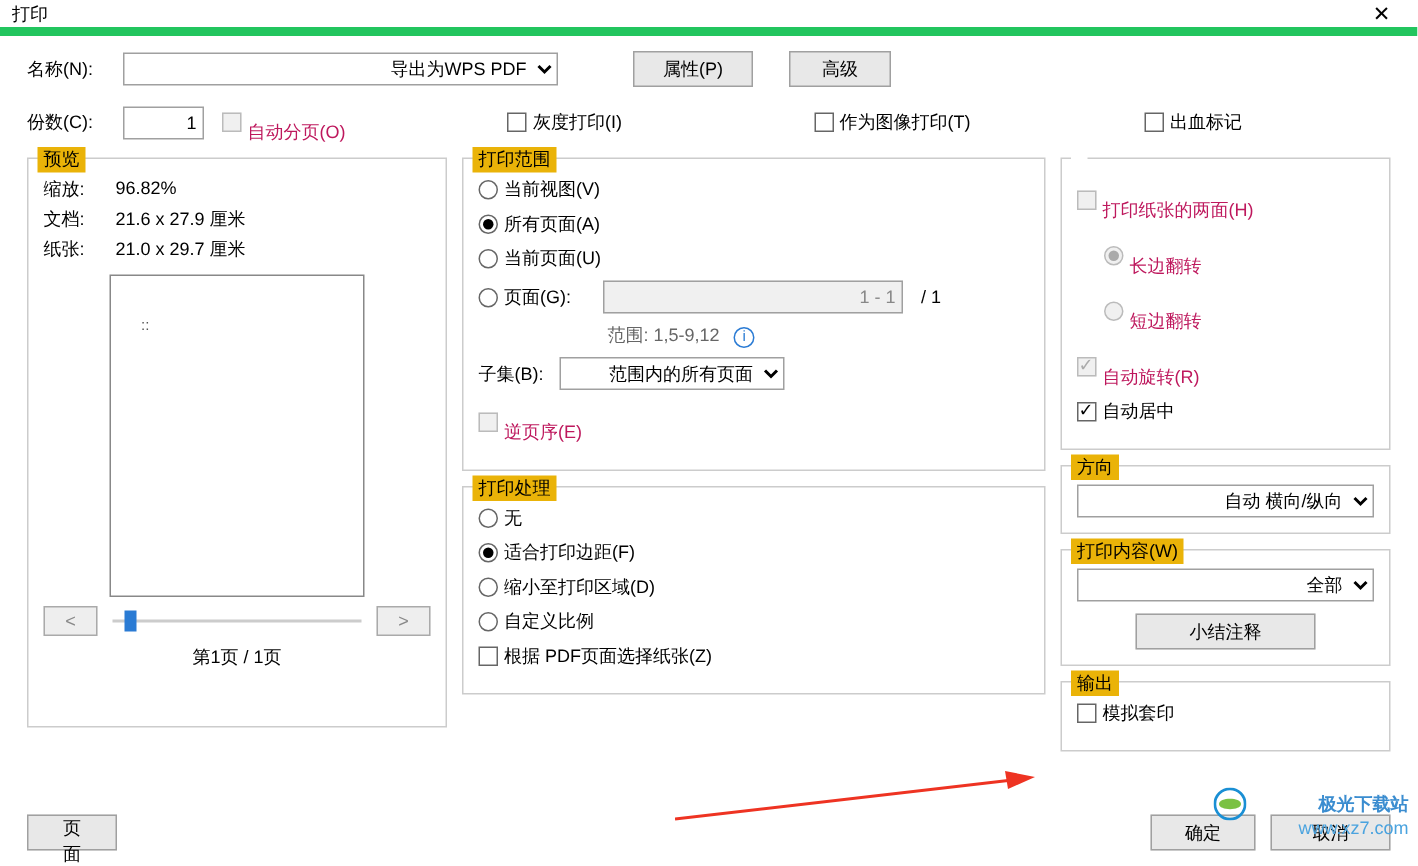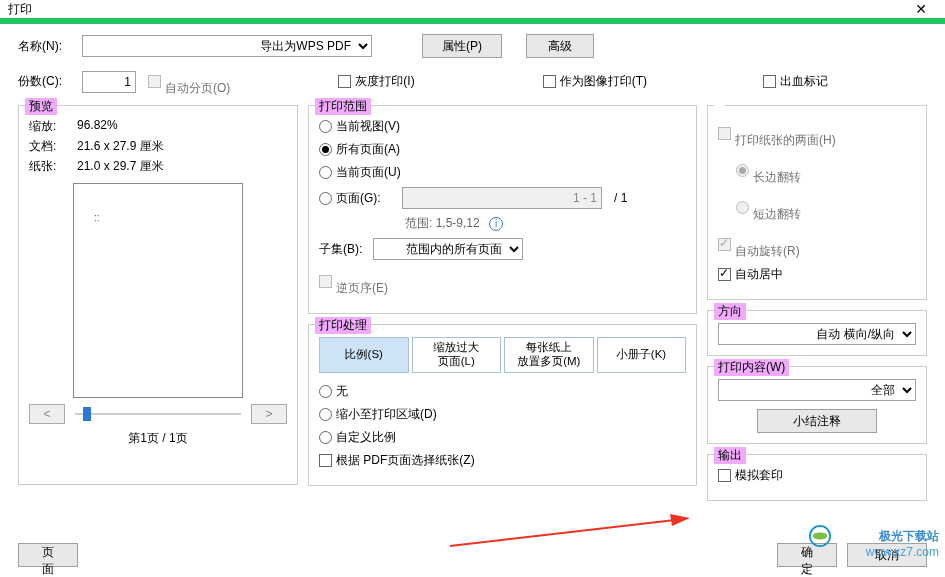--- a/index.html
+++ b/index.html
@@ -11,34 +11,34 @@
 .row { display: flex; align-items: center; margin-bottom: 8px; }
 .label { color: #000; }
 select, input[type="text"] { border: 1px solid #a0a0a0; height: 22px; padding: 0 4px; background: #fff; text-align: right; }
 select:disabled, input:disabled { background: #f0f0f0; color: #888; }
 .btn { border: 1px solid #a0a0a0; background: #e8e8e8; height: 24px; padding: 0 18px; cursor: pointer; }
 .main-area { display: flex; gap: 10px; margin-top: 6px; }
 .col-left { width: 280px; }
 .col-mid { flex: 1; }
 .col-right { width: 220px; }
 .group { border: 1px solid #ccc; position: relative; padding: 12px 10px 10px 10px; margin-bottom: 10px; }
-.group-title { position: absolute; top: -8px; left: 6px; background: #f0abfc; padding: 0 4px; color: #000; }
+.group-title { position: absolute; top: -8px; left: 6px; background: #eab308; padding: 0 4px; color: #000; }
 .preview-info { display: flex; margin-bottom: 3px; }
 .pi-label { width: 48px; }
 .preview-box { border: 1px solid #888; width: 170px; height: 215px; margin: 8px auto 6px auto; position: relative; background: #fff; }
 .preview-content { position: absolute; top: 28px; left: 20px; font-size: 10px; color: #555; }
 .preview-nav { display: flex; align-items: center; justify-content: center; gap: 10px; margin-top: 6px; }
 .nav-btn { width: 36px; height: 20px; border: 1px solid #aaa; background: #eee; cursor: pointer; text-align: center; line-height: 18px; color: #888; }
 .slider-wrap { flex: 1; height: 18px; position: relative; }
 .slider-track { position: absolute; top: 8px; left: 0; right: 0; height: 2px; background: #ccc; }
 .slider-thumb { position: absolute; top: 2px; left: 8px; width: 8px; height: 14px; background: #2a7bd4; }
 .page-indicator { text-align: center; margin-top: 6px; }
 .radio-row, .check-row { display: flex; align-items: center; margin-bottom: 6px; }
 .radio-row input, .check-row input { margin-right: 4px; }
-.disabled { color: #737373; margin-top: 14px; }
+.disabled { color: #be185d; margin-top: 14px; }
 .range-input { width: 200px; margin-left: 6px; }
 .range-hint { margin-left: 86px; margin-bottom: 6px; color: #666; }
 .info-icon { display: inline-block; width: 14px; height: 14px; border: 1px solid #2a7bd4; border-radius: 50%; color: #2a7bd4; text-align: center; line-height: 12px; font-size: 10px; margin-left: 6px; }
 .tabs { display: flex; gap: 3px; margin-bottom: 10px; }
 .tab { flex: 1; border: 1px solid #a8c0dc; background: #fff; height: 36px; display: flex; align-items: center; justify-content: center; text-align: center; cursor: pointer; font-size: 11.5px; white-space: pre-line; line-height: 1.2; }
 .tab.active { background: #cfe3f7; }
 .indent { margin-left: 18px; }
 .sub-row { display: flex; align-items: center; margin-bottom: 6px; }
 .sub-row .sl { width: 54px; }
 .footer { position: absolute; bottom: 10px; left: 18px; right: 18px; display: flex; justify-content: space-between; }
@@ -155,31 +155,27 @@
           <select style="width:150px"><option>范围内的所有页面</option></select>
         </div>
         <div class="check-row">
             <input type="checkbox" class="checkbox-styled" disabled="" style="">
             <span class="disabled">逆页序(E)</span>
           </div>
       </div>
 
       <div class="group">
         <span class="group-title">打印处理</span>
-        <div class="tabs">
-          <div class="tab active">比例(S)</div>
-          <div class="tab">缩放过大
-页面(L)</div>
-          <div class="tab">每张纸上
-放置多页(M)</div>
-          <div class="tab">小册子(K)</div>
-        </div>
         <div class="radio-row">
             <input type="radio" class="radio-styled" name="scale" style="">
             <span>无</span>
+          </div>
+        <div class="radio-row">
+            <input type="radio" class="radio-styled" name="scale" checked="" style="">
+            <span>适合打印边距(F)</span>
           </div>
         <div class="radio-row">
             <input type="radio" class="radio-styled" name="scale" style="">
             <span>缩小至打印区域(D)</span>
           </div>
         <div class="radio-row">
             <input type="radio" class="radio-styled" name="scale" style="">
             <span>自定义比例</span>
           </div>
         <div class="check-row">
@@ -232,21 +228,21 @@
             <span>模拟套印</span>
           </div>
       </div>
     </div>
   </div>
 </div>
 
 <div class="footer">
   <button class="btn" style="width:60px">页面设置</button>
   <div class="footer-right">
-    <button class="btn" style="width:60px">确定</button>
+    <button class="btn" style="width:70px">确定</button>
     <button class="btn" style="width:80px">取消</button>
   </div>
 </div>
 
 <svg class="arrow-overlay" viewBox="0 0 240 35">
   <line x1="0" y1="32" x2="225" y2="6" stroke="#e32" stroke-width="2"></line>
   <polygon points="240,4 220,0 222,12" fill="#e32"></polygon>
 </svg>
 
 <div class="watermark">

